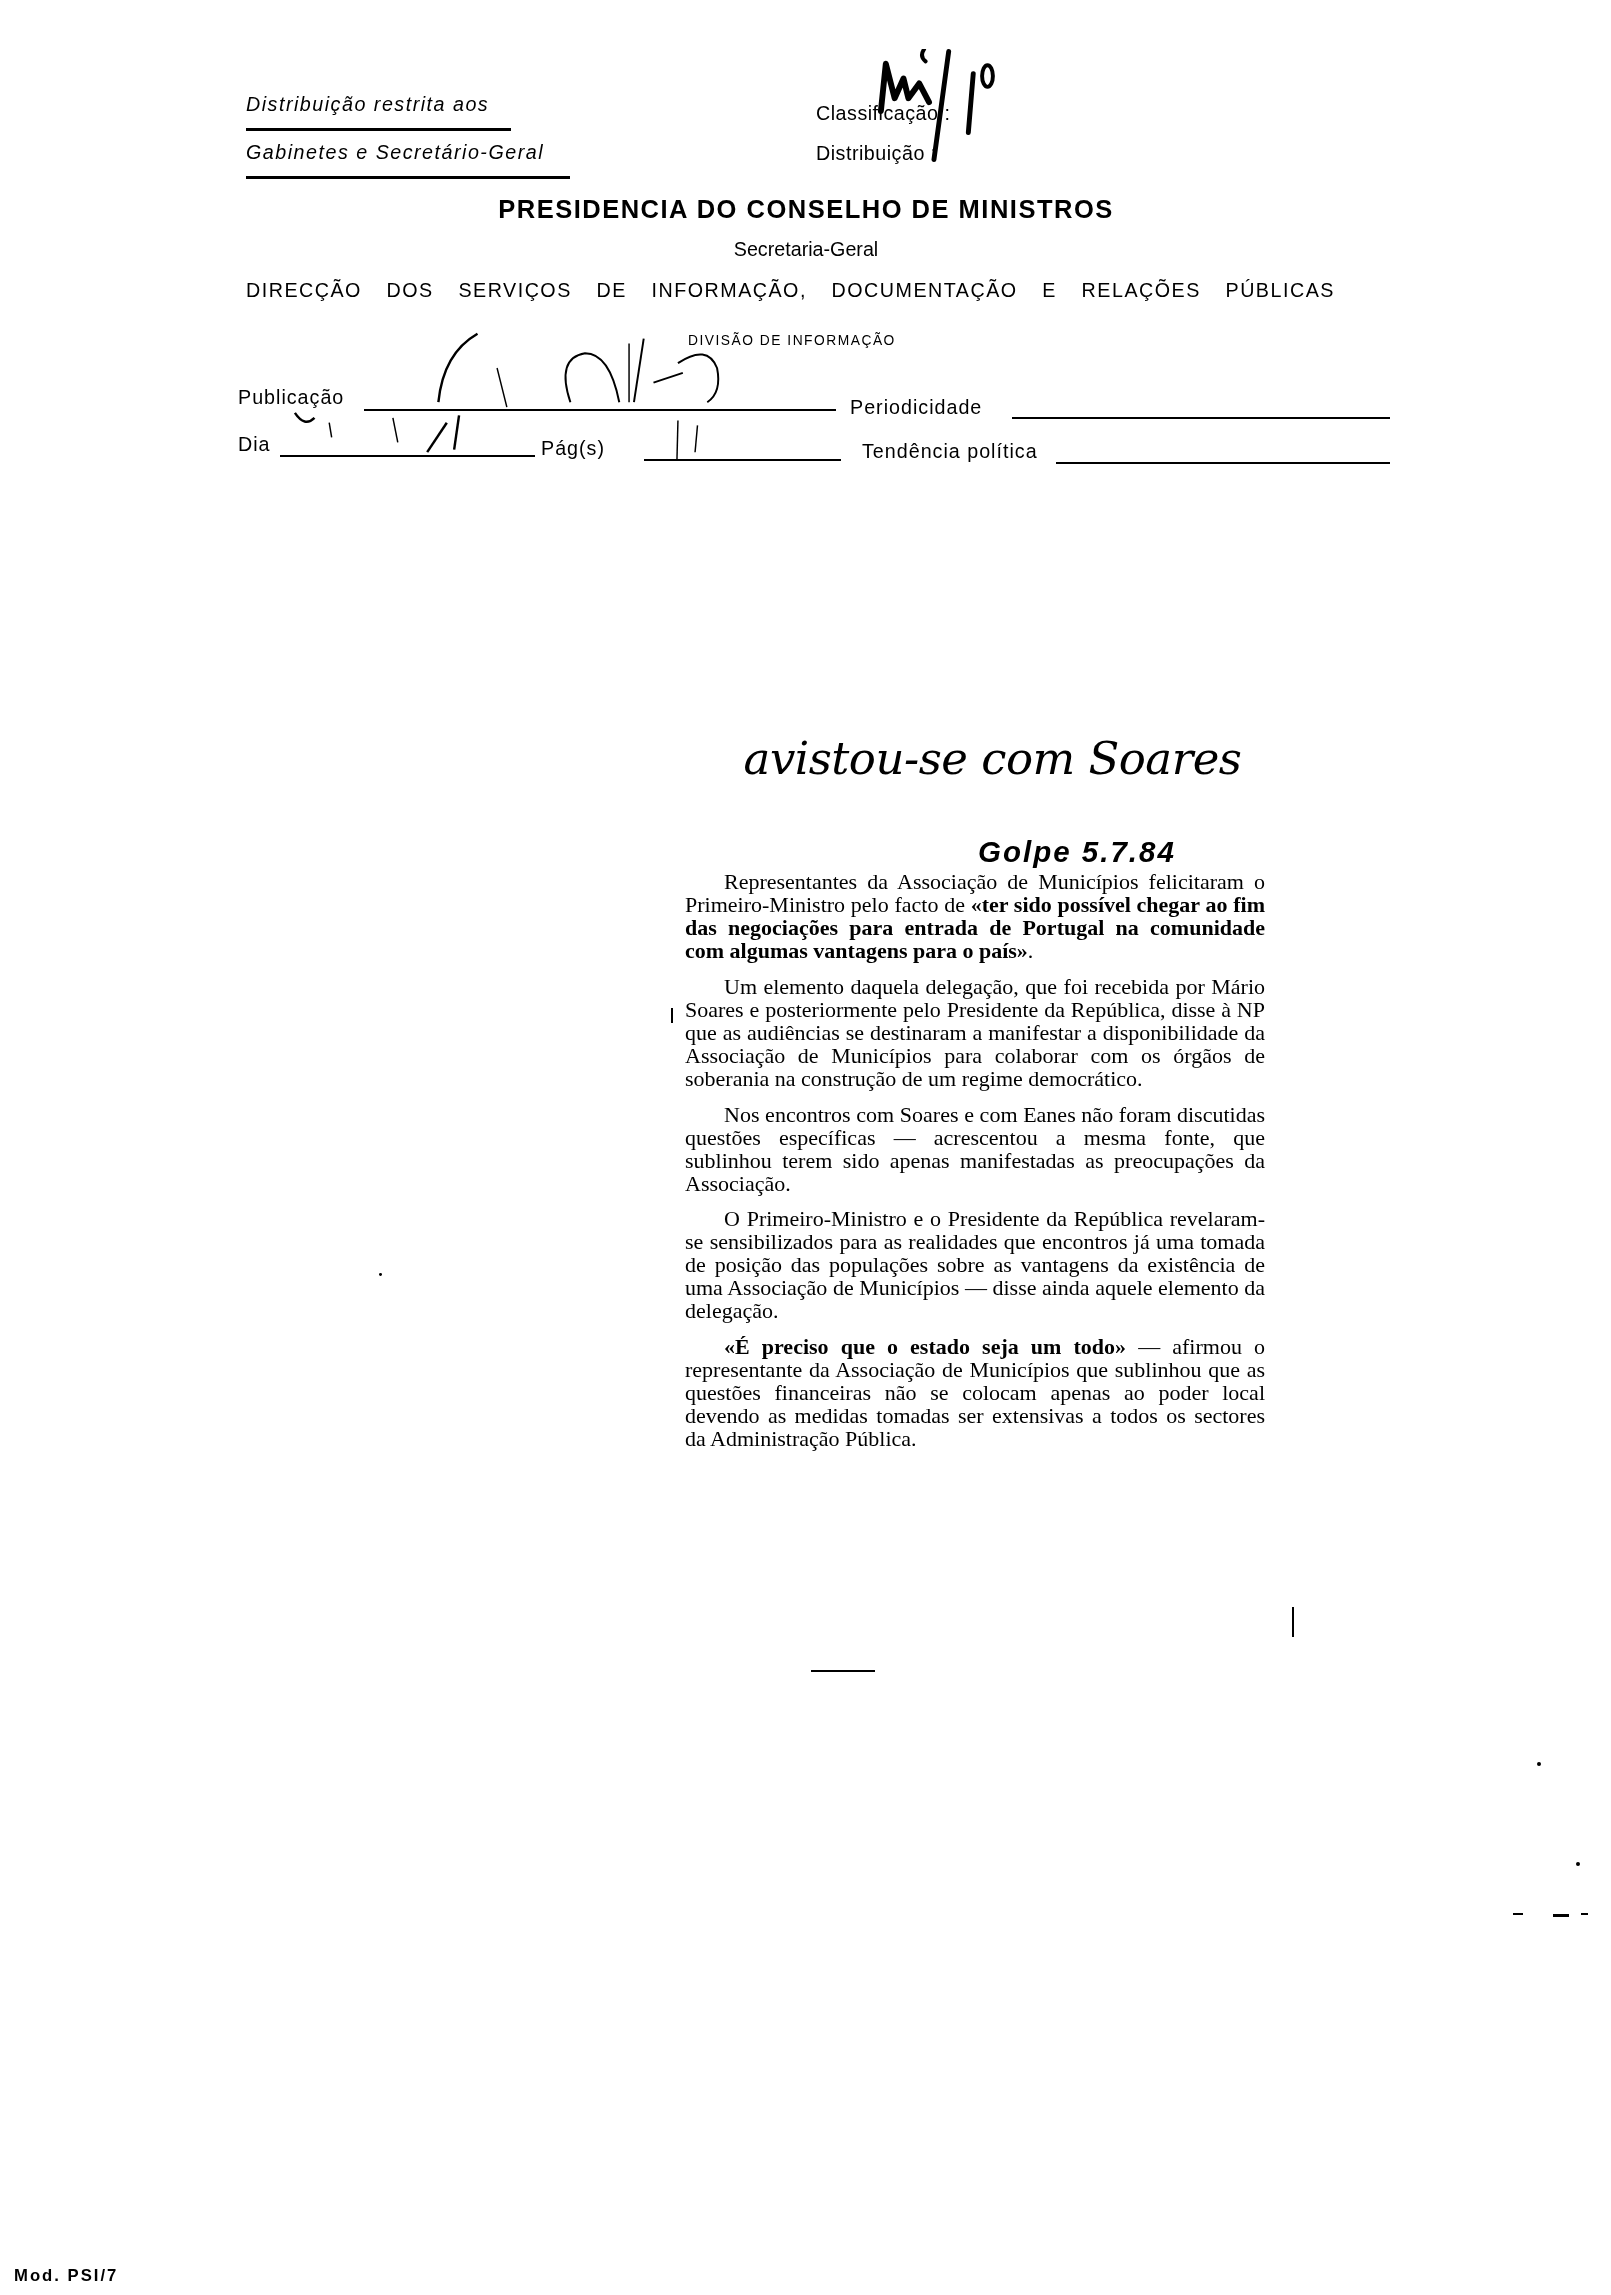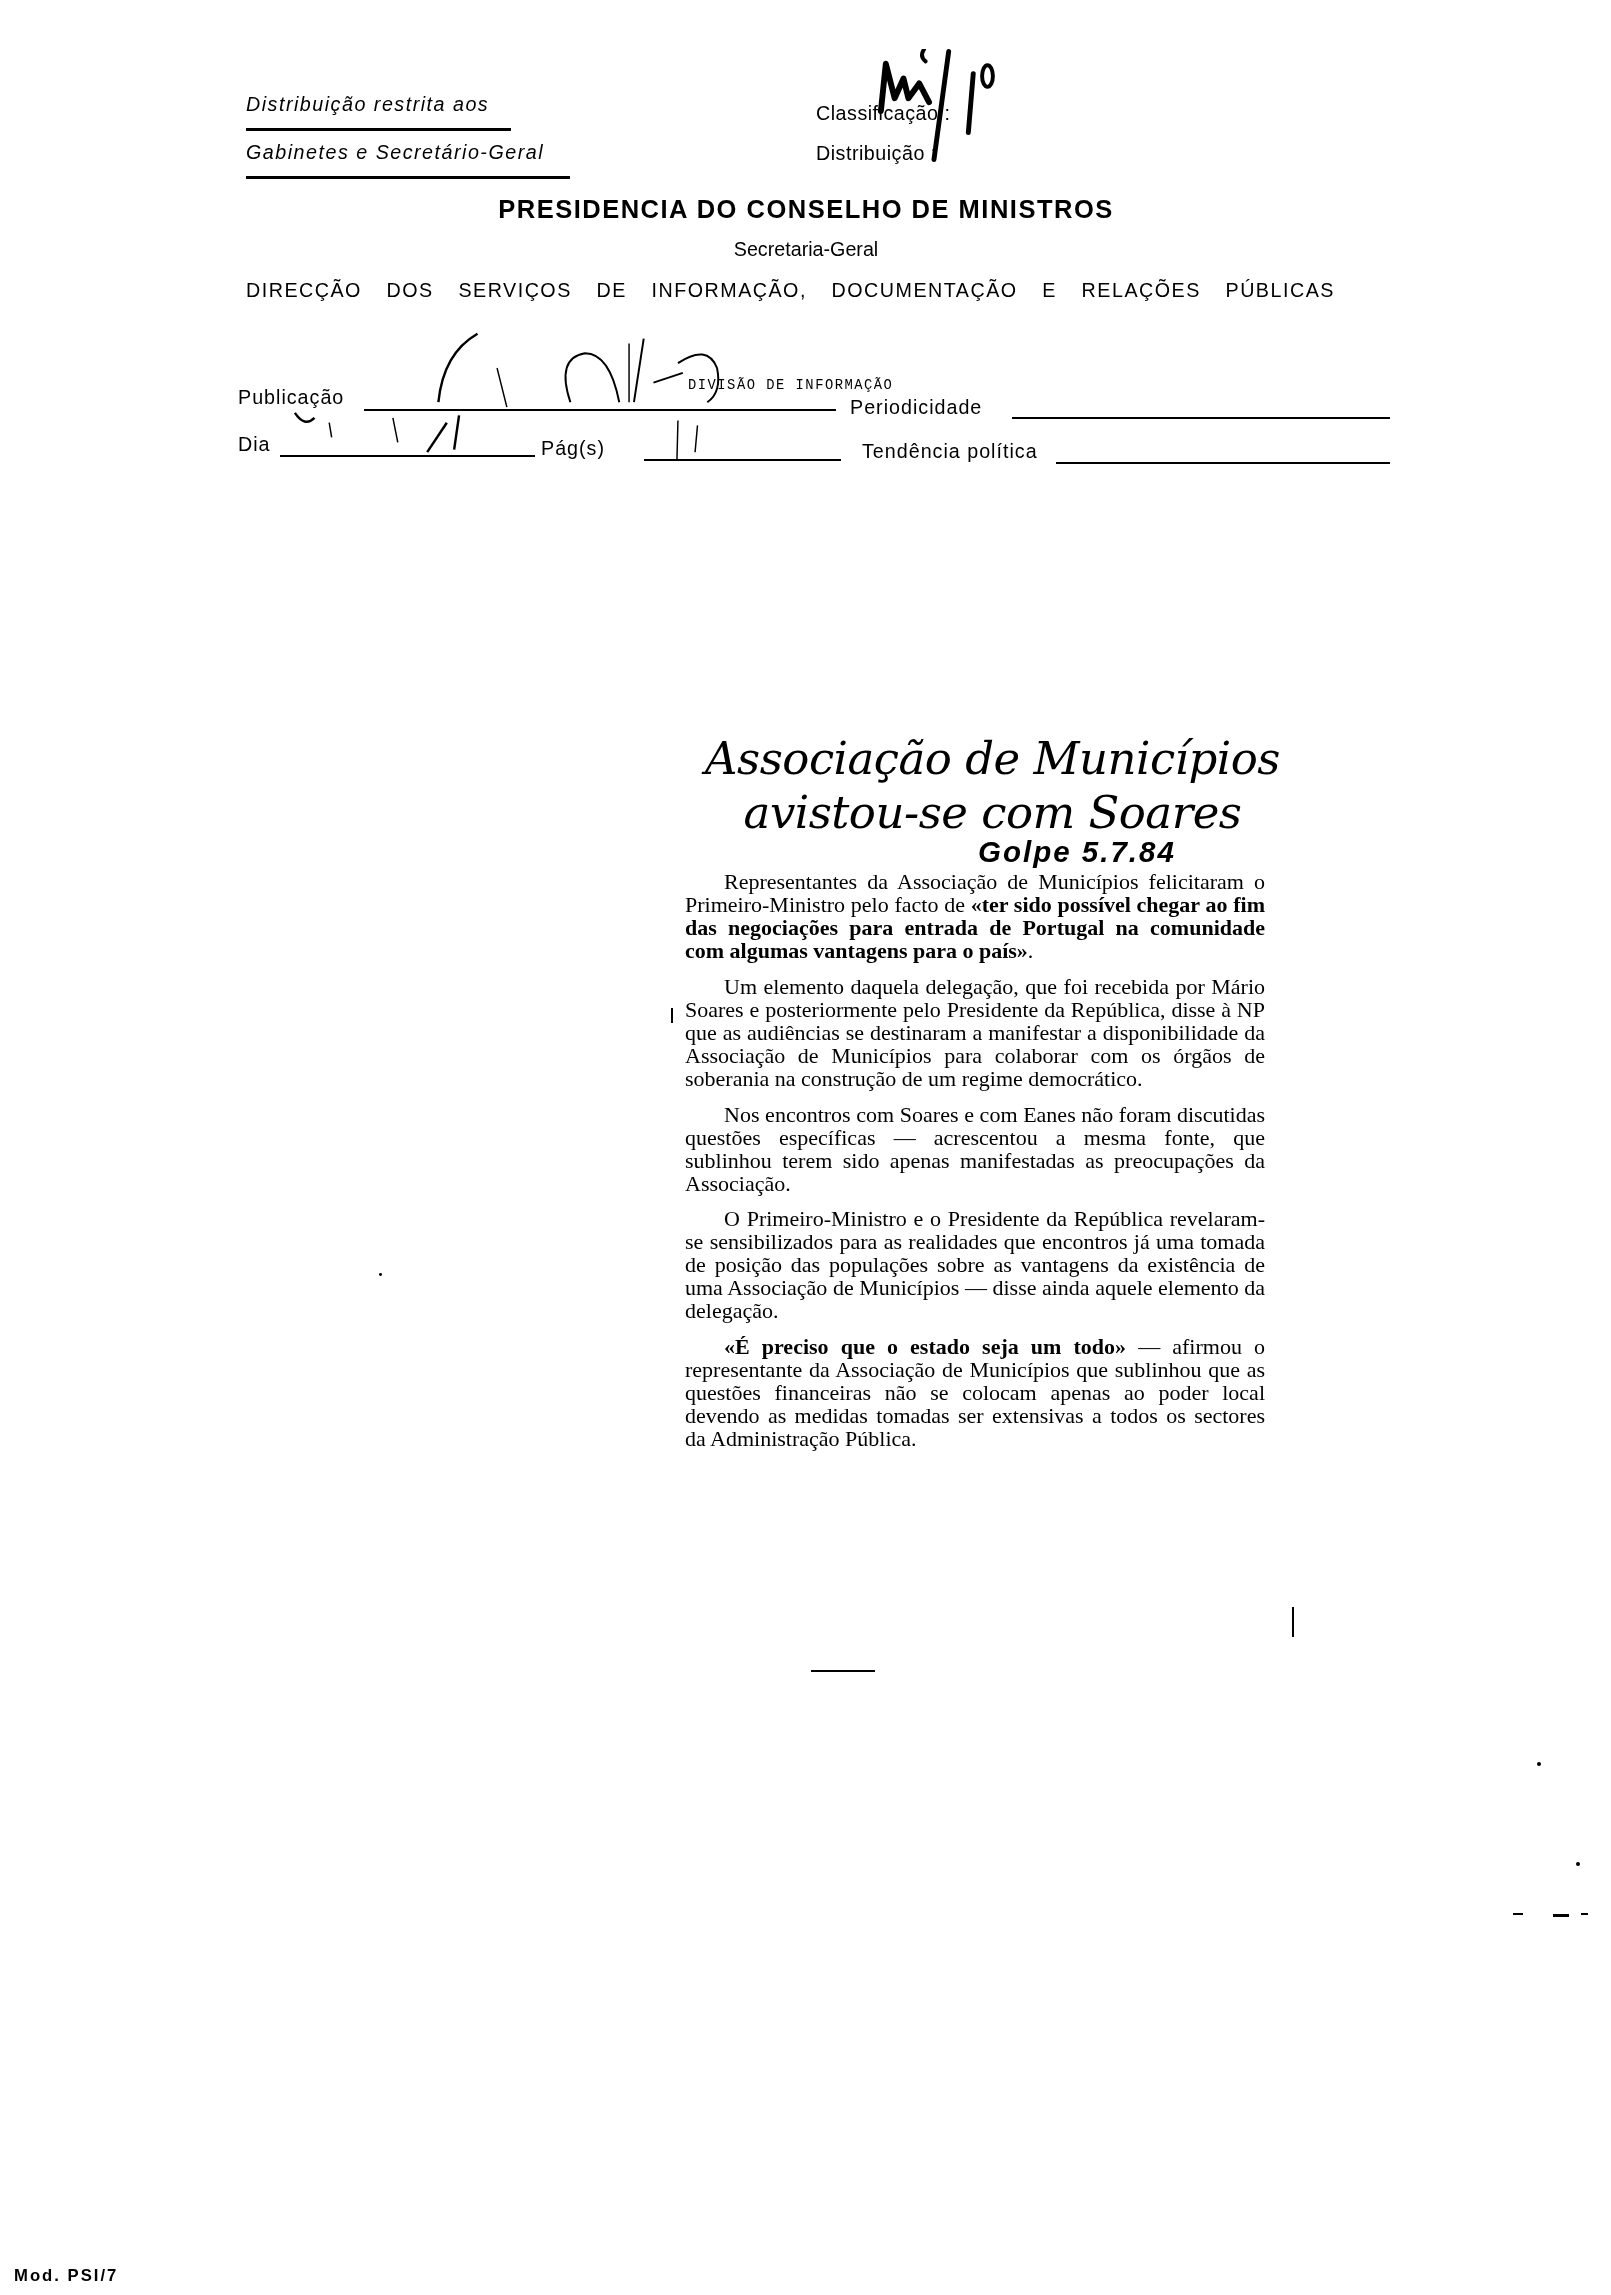--- a/index.html
+++ b/index.html
@@ -7,21 +7,21 @@
     .abs { position: absolute; }
 
     
     .restricted { font-family: "Liberation Sans", sans-serif; font-style: italic; font-size: 19.7px; letter-spacing: 1.5px; }
     .restricted .line { display: block; border-bottom: 3.9px solid #000; padding-bottom: 12px; }
     .classif { font-family: "Liberation Sans", sans-serif; font-size: 19.7px; letter-spacing: 0.5px; }
     .handwrite { font-family: Liberation Sans, sans-serif; font-style: italic; }
     .org { font-family: "Liberation Sans", sans-serif; font-weight: bold; font-size: 25.5px; letter-spacing: 1.5px; width: 1612px; text-align: center; }
     .subgeral { font-family: "Liberation Sans", sans-serif; font-size: 19.7px; width: 1612px; text-align: center; }
     .direccao { font-family: "Liberation Sans", sans-serif; font-size: 19.7px; letter-spacing: 1.5px; word-spacing: 17.7px; }
-    .divisao { font-family: Liberation Mono, monospace; font-size: 13.8px; letter-spacing: 1.5px; margin-top: 45px; }
+    .divisao { font-family: Liberation Sans, sans-serif; font-size: 13.8px; letter-spacing: 1.5px; }
     .field-label { font-family: "Liberation Sans", sans-serif; font-size: 19.7px; letter-spacing: 1px; }
     .field-line { border-bottom: 2.9px solid #000; height: 0; }
 
     
     .headline { font-family: "DejaVu Serif", serif; font-size: 45px; line-height: 54px; text-align: center; width: 639px; letter-spacing: -0.5px; }
     .article { font-family: "Liberation Serif", serif; font-size: 22px; line-height: 23px; width: 580px; text-align: justify; }
     .article p { margin: 0 0 12.8px 0; text-indent: 39px; }
     .article b { font-weight: bold; }
     .end-rule { border-bottom: 2px solid #000; width: 64px; height: 0; }
 
@@ -81,21 +81,20 @@
 <div class="abs field-line" style="left:644px; top:459px; width:197px;"></div>
 <svg class="abs" style="left:668px; top:418px;" width="59" height="44" viewBox="0 0 120 90">
   <path d="M20 5 L18 85" fill="none" stroke="#000" stroke-width="3"></path>
   <path d="M60 15 L55 70" fill="none" stroke="#000" stroke-width="3"></path>
 </svg>
 
 <div class="abs field-label" style="left:862px; top:440px;">Tendência política</div>
 <div class="abs field-line" style="left:1056px; top:462px; width:334px;"></div>
 
 <div class="abs headline" style="left:673px; top:732px;">
-  <div style="font-style:italic;">Associação de Municípios</div>
   <div style="font-style:italic;">avistou-se com Soares</div>
 </div>
 
 <div class="abs handwrite" style="left:978px; top:835px; font-size:29.5px; font-weight:bold; letter-spacing:2px;">Golpe 5.7.84</div>
 
 <div class="abs article" style="left:685px; top:870px;">
   <p>
     <span>Representantes da Associação de Municípios felicitaram o Primeiro-Ministro pelo facto de </span><b>«ter sido possível chegar ao fim das negociações para entrada de Portugal na comunidade com algumas vantagens para o país»</b><span>.</span>
   </p>
   <p>Um elemento daquela delegação, que foi recebida por Mário Soares e posteriormente pelo Presidente da República, disse à NP que as audiências se destinaram a manifestar a disponibilidade da Associação de Municípios para colaborar com os órgãos de soberania na construção de um regime democrático.</p>

